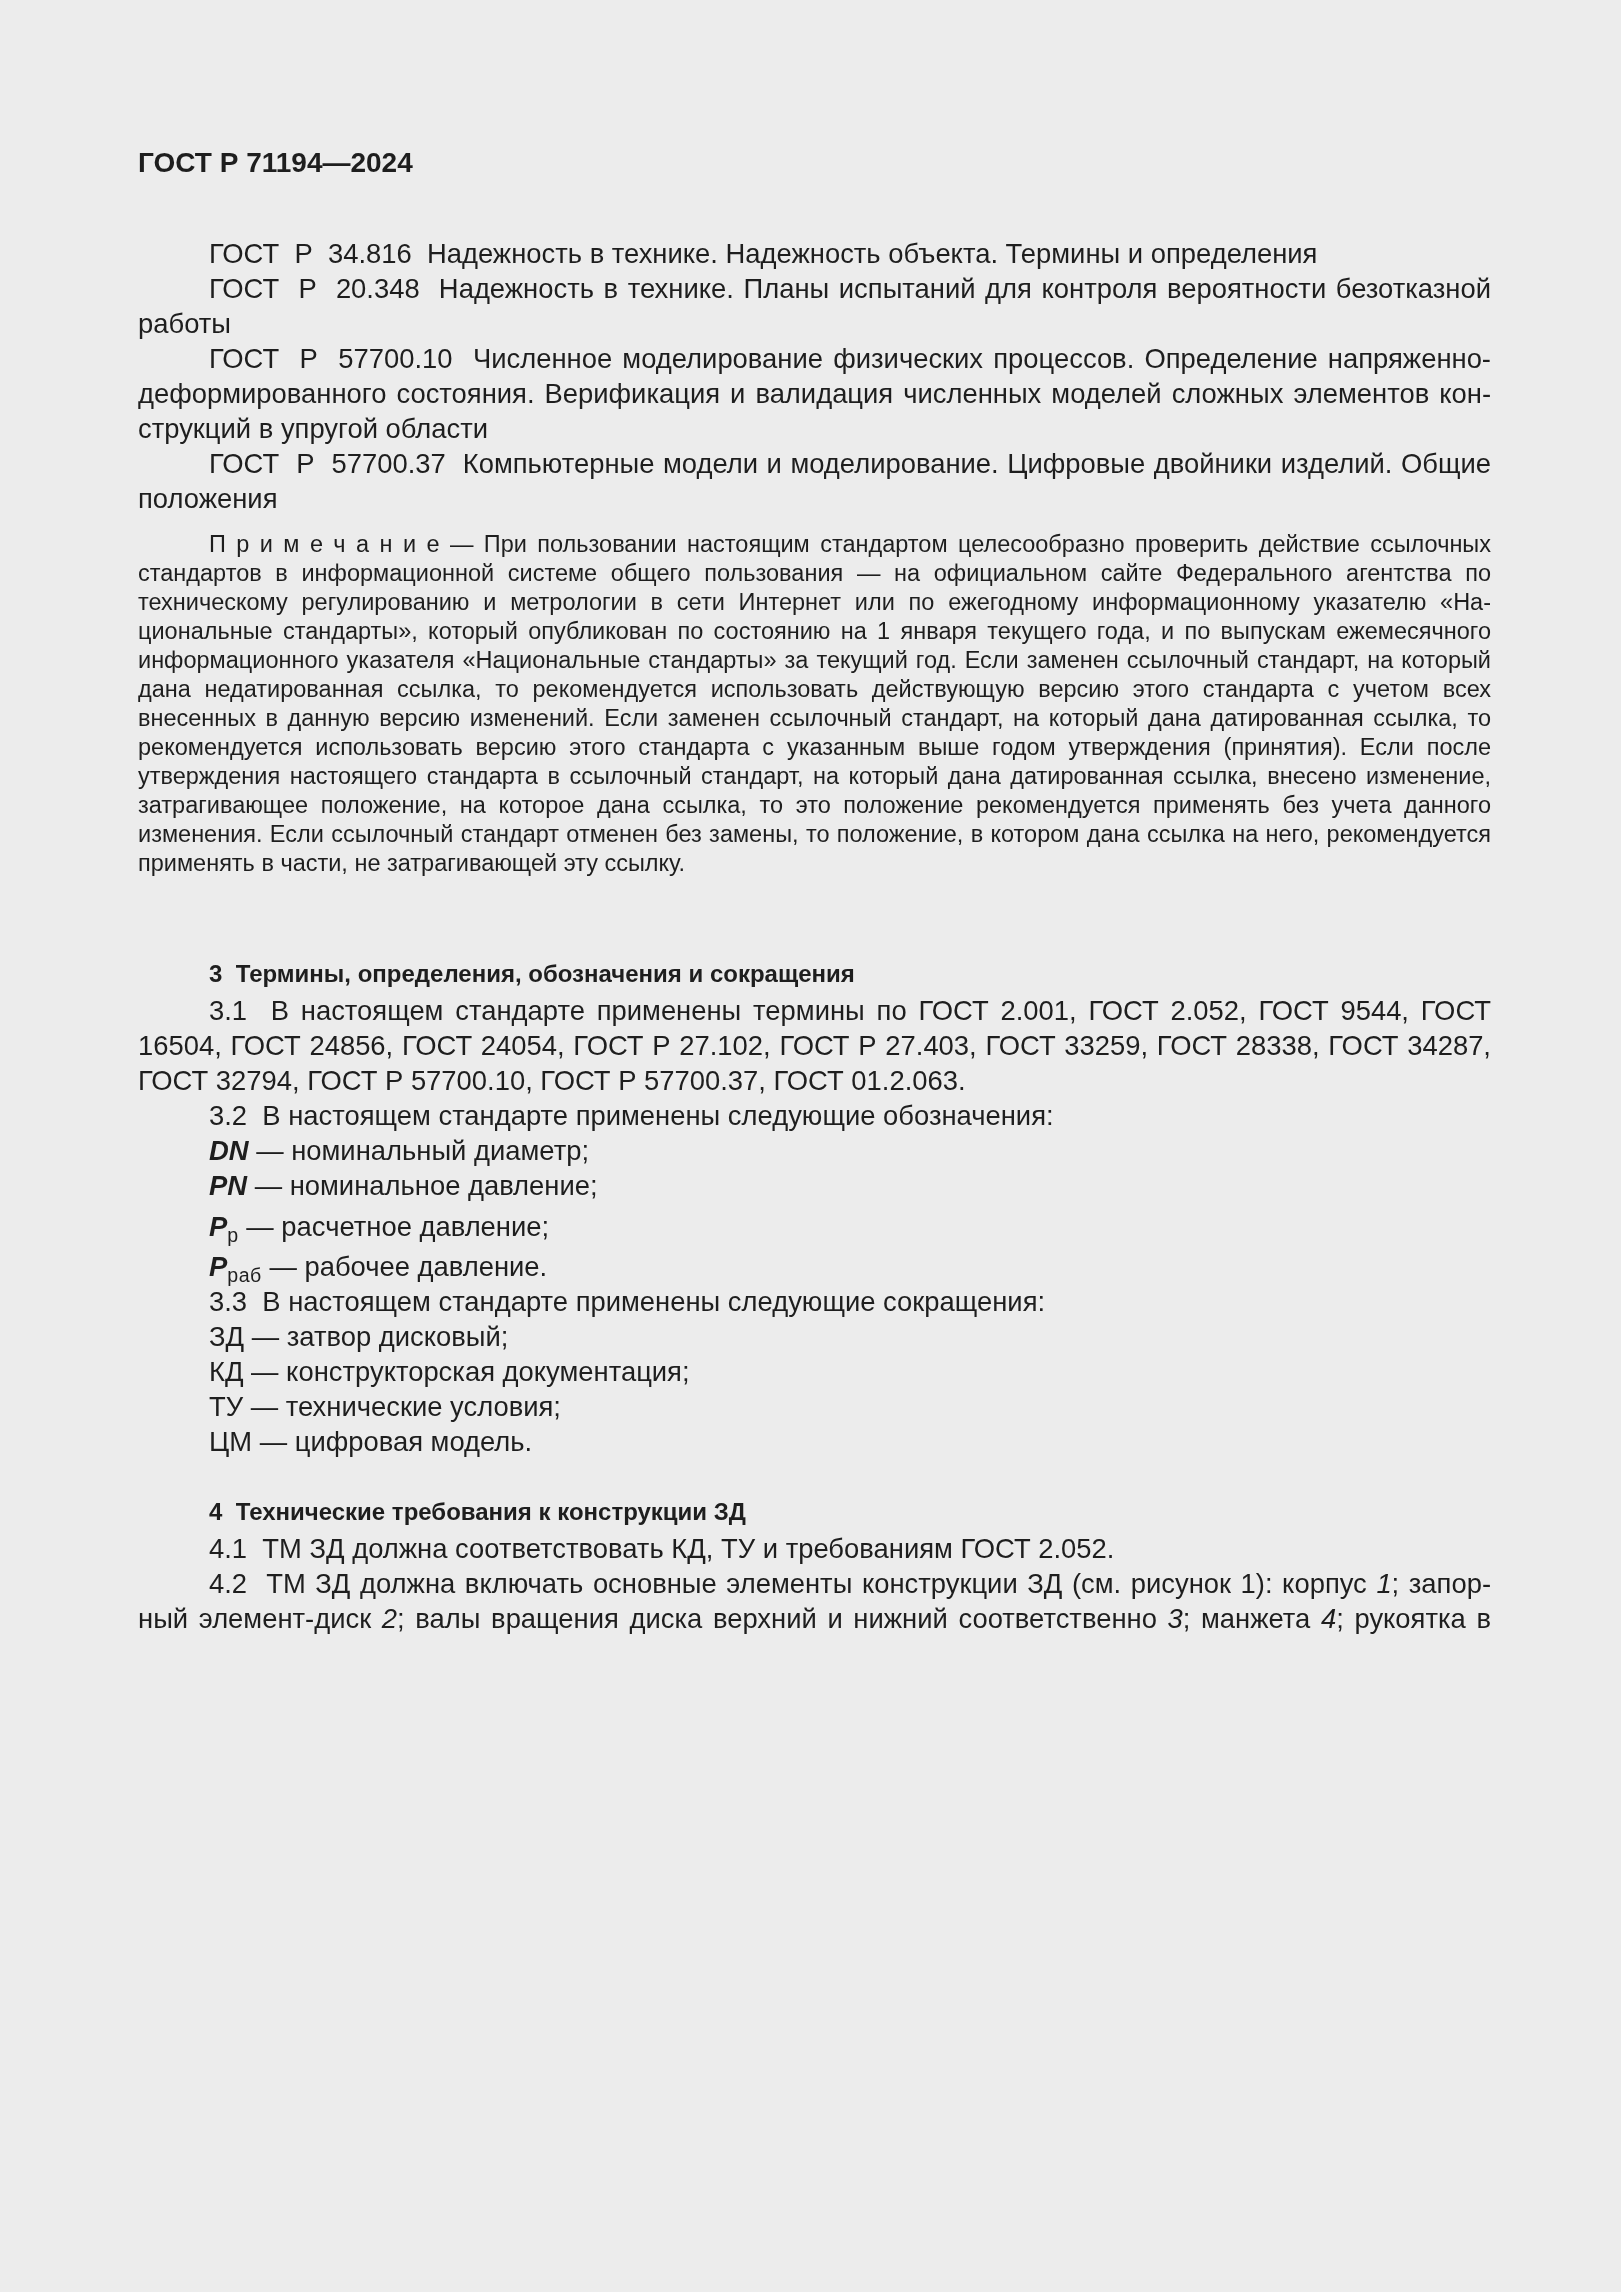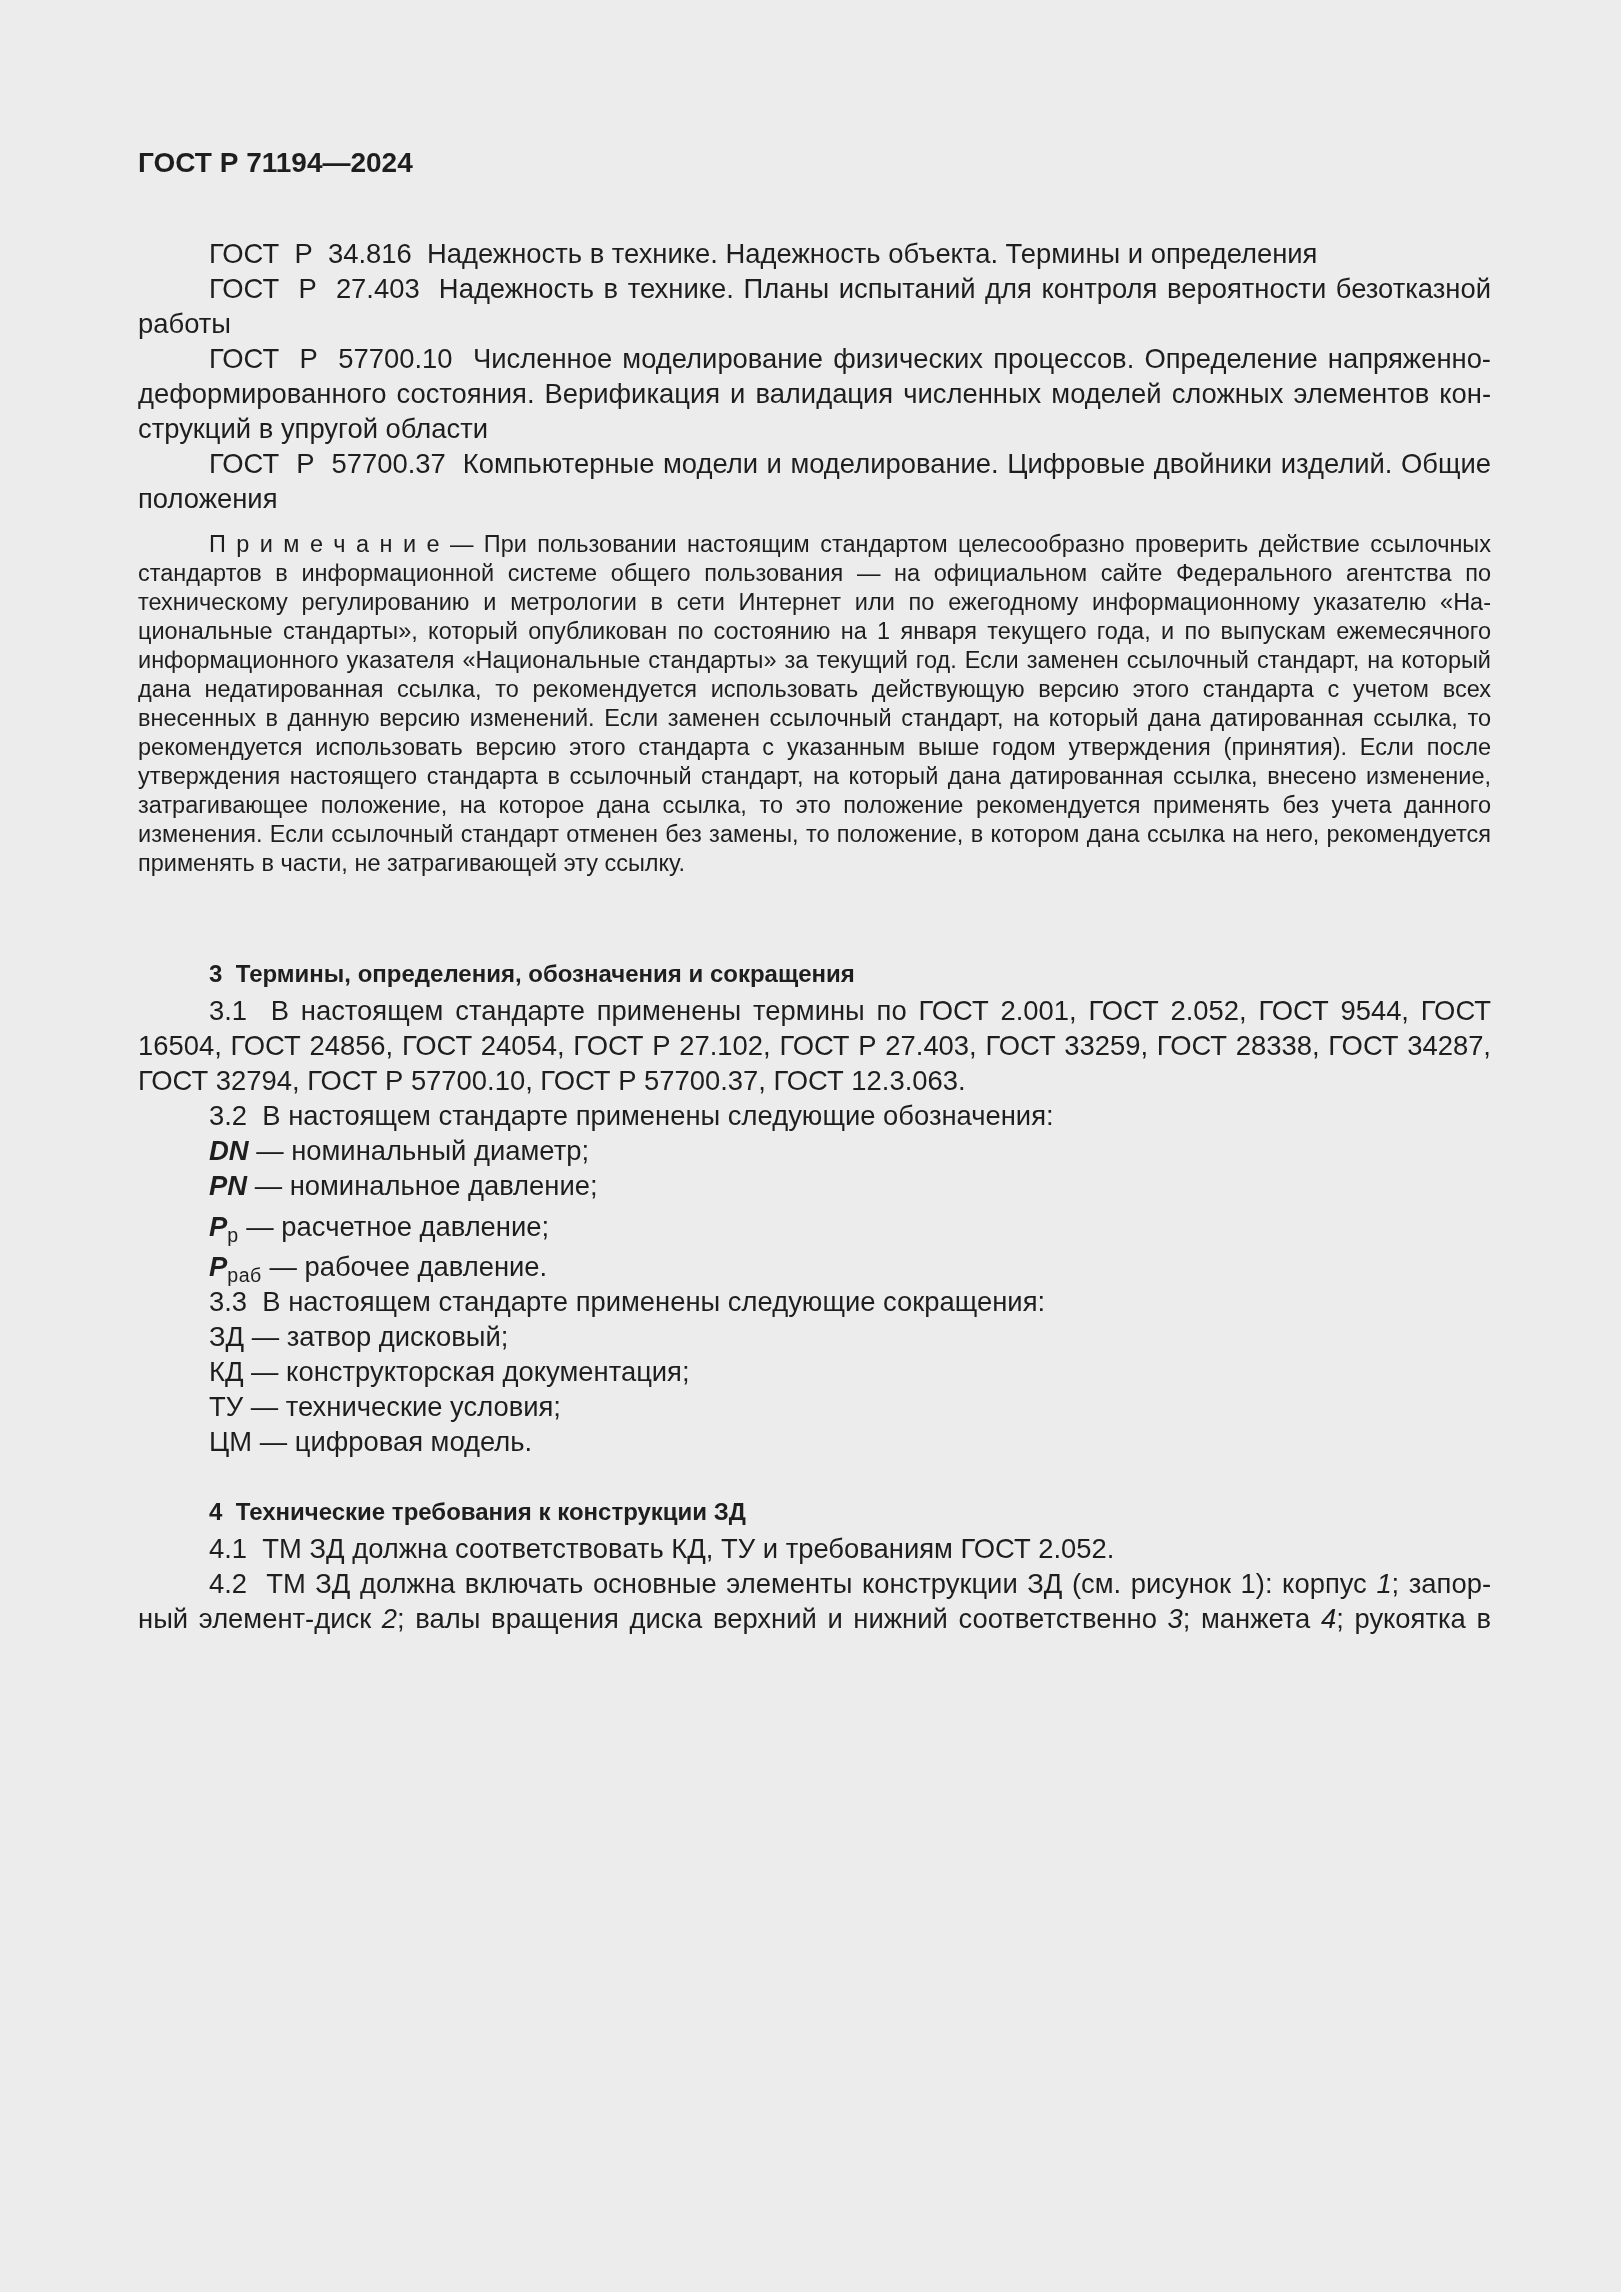--- a/index.html
+++ b/index.html
@@ -82,30 +82,30 @@
 </head>
 <body>
 
 <div class="page">
   <div class="content">
 
     <div class="doc-code">ГОСТ Р 71194—2024</div>
 
     <div class="refs">
       <p class="body">ГОСТ  Р  34.816  Надежность в технике. Надежность объекта. Термины и определения</p>
-      <p class="body">ГОСТ  Р  27.403  Надежность в технике. Планы испытаний для контроля вероятности безотказной работы</p>
+      <p class="body">ГОСТ  Р  20.348  Надежность в технике. Планы испытаний для контроля вероятности безотказной работы</p>
       <p class="body">ГОСТ  Р  57700.10  Численное моделирование физических процессов. Определение напряженно-деформированного состояния. Верификация и валидация численных моделей сложных элементов кон­струкций в упругой области</p>
       <p class="body">ГОСТ  Р  57700.37  Компьютерные модели и моделирование. Цифровые двойники изделий. Общие положения</p>
     </div>
 
     <p class="note"><span>П р и м е ч а н и е</span><span> — При пользовании настоящим стандартом целесообразно проверить действие ссылочных стандартов в информационной системе общего пользования — на официальном сайте Федерального агентства по техническому регулированию и метрологии в сети Интернет или по ежегодному информационному указателю «На­циональные стандарты», который опубликован по состоянию на 1 января текущего года, и по выпускам ежемесяч­ного информационного указателя «Национальные стандарты» за текущий год. Если заменен ссылочный стандарт, на который дана недатированная ссылка, то рекомендуется использовать действующую версию этого стандарта с учетом всех внесенных в данную версию изменений. Если заменен ссылочный стандарт, на который дана дати­рованная ссылка, то рекомендуется использовать версию этого стандарта с указанным выше годом утверждения (принятия). Если после утверждения настоящего стандарта в ссылочный стандарт, на который дана датированная ссылка, внесено изменение, затрагивающее положение, на которое дана ссылка, то это положение рекомендуется применять без учета данного изменения. Если ссылочный стандарт отменен без замены, то положение, в котором дана ссылка на него, рекомендуется применять в части, не затрагивающей эту ссылку.</span></p>
 
     <p class="heading h3">3  Термины, определения, обозначения и сокращения</p>
 
-    <p class="body clause-first">3.1  В настоящем стандарте применены термины по ГОСТ 2.001, ГОСТ 2.052, ГОСТ 9544, ГОСТ 16504, ГОСТ 24856, ГОСТ 24054, ГОСТ Р 27.102, ГОСТ Р 27.403, ГОСТ 33259, ГОСТ 28338, ГОСТ 34287, ГОСТ 32794, ГОСТ Р 57700.10, ГОСТ Р 57700.37, ГОСТ 12.3.063.</p>
+    <p class="body clause-first">3.1  В настоящем стандарте применены термины по ГОСТ 2.001, ГОСТ 2.052, ГОСТ 9544, ГОСТ 16504, ГОСТ 24856, ГОСТ 24054, ГОСТ Р 27.102, ГОСТ Р 27.403, ГОСТ 33259, ГОСТ 28338, ГОСТ 34287, ГОСТ 32794, ГОСТ Р 57700.10, ГОСТ Р 57700.37, ГОСТ 01.2.063.</p>
     <p class="body">3.2  В настоящем стандарте применены следующие обозначения:</p>
 
     <div>
       <p class="sym-row"><span class="sym">DN</span><span> — номинальный диаметр;</span></p>
       <p class="sym-row"><span class="sym">PN</span><span> — номинальное давление;</span></p>
       <p class="sym-row row-sub"><span class="sym">P</span><sub>р</sub><span> — расчетное давление;</span></p>
       <p class="sym-row row-sub"><span class="sym">P</span><sub>раб</sub><span> — рабочее давление.</span></p>
     </div>
 
     <p class="body">3.3  В настоящем стандарте применены следующие сокращения:</p>

